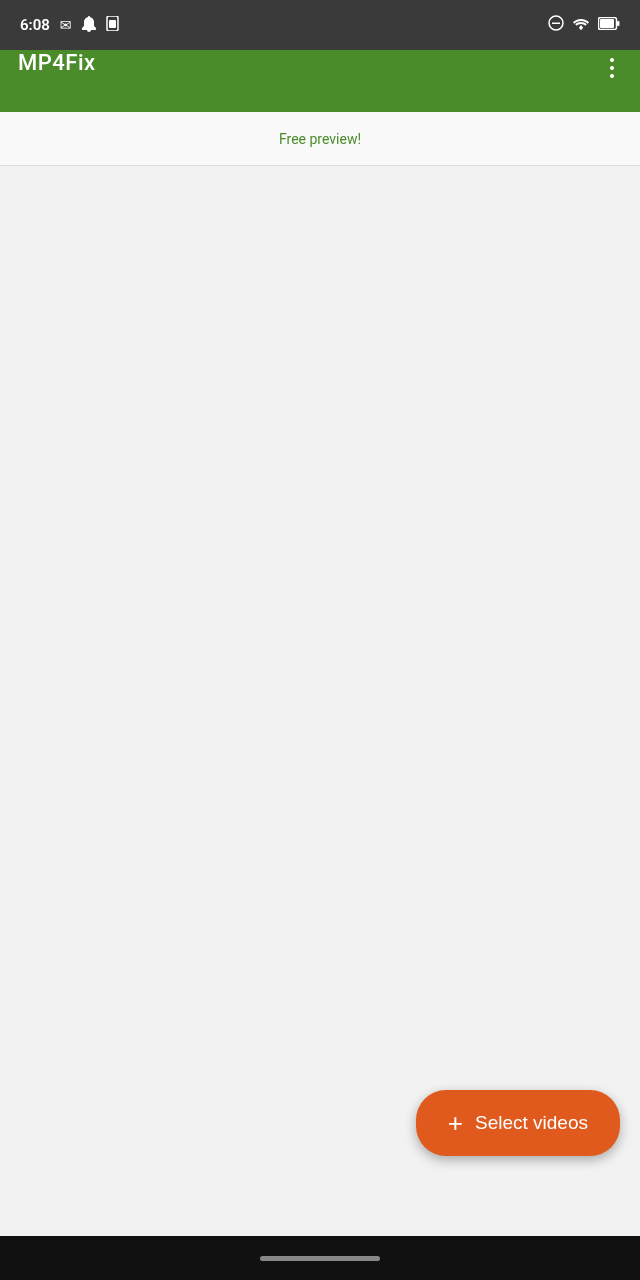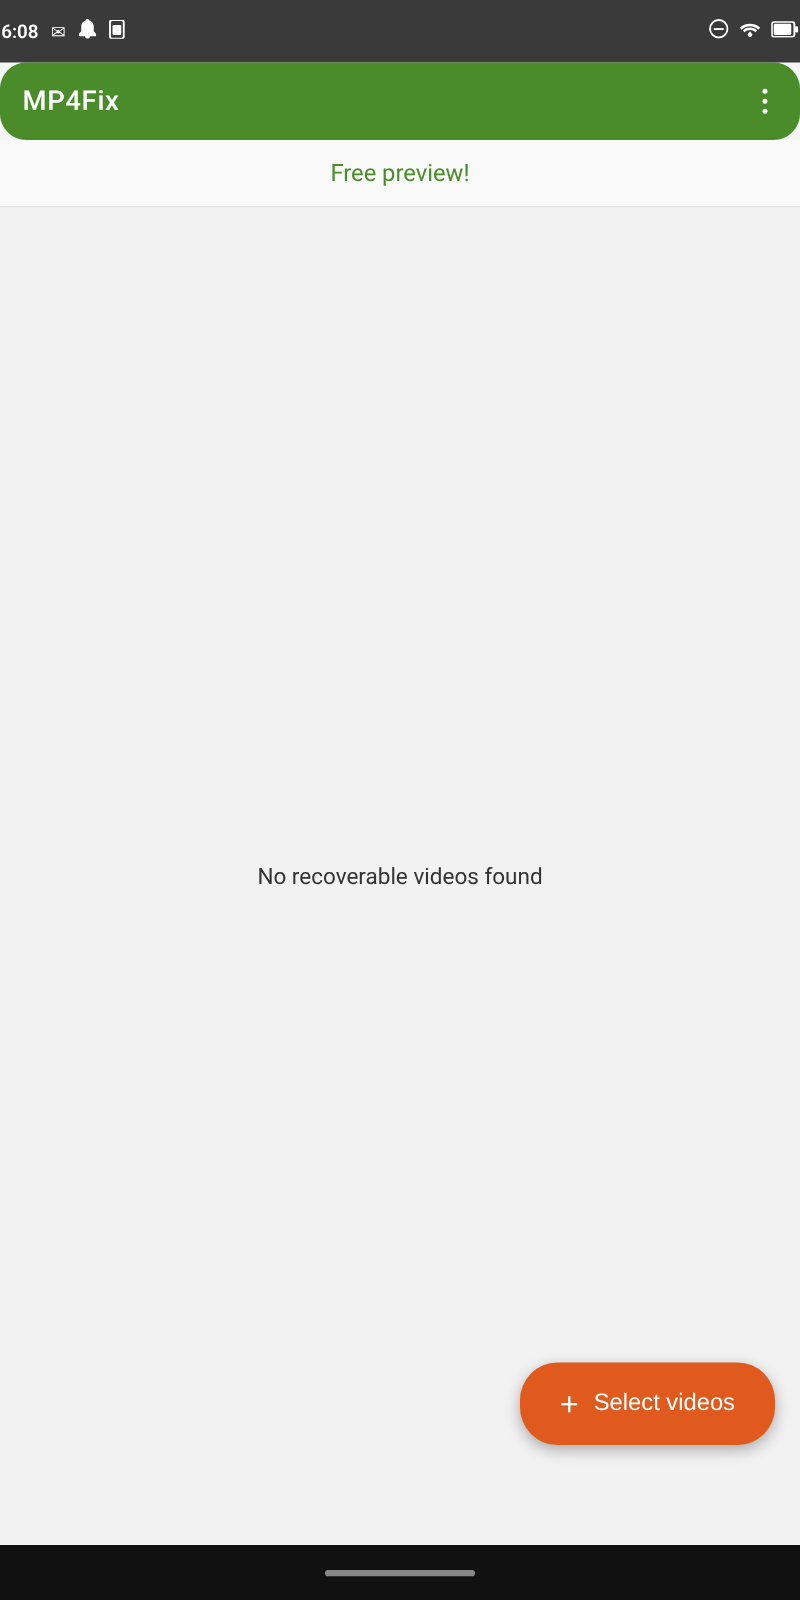--- a/index.html
+++ b/index.html
@@ -19,21 +19,21 @@
     }
 
     
     .status-bar {
       width: 100%;
       height: 50px;
       background: #3a3a3a;
       display: flex;
       align-items: center;
       justify-content: space-between;
-      padding: 0 1px;
+      padding: 0 20px;
       color: white;
       font-size: 15px;
       font-weight: 500;
     }
 
     .status-bar-left {
       display: flex;
       align-items: center;
       gap: 10px;
     }
@@ -49,24 +49,23 @@
       font-weight: 600;
       color: white;
     }
 
     
     .app-bar {
       width: 100%;
       height: 62px;
       background: #4a8c2a;
       display: flex;
-      align-items: center;
+      align-items: flex-start;
       justify-content: space-between;
       padding: 0 18px;
-      border-radius: 21px;
     }
 
     .app-title {
       font-size: 22px;
       font-weight: 500;
       color: white;
       letter-spacing: 0.5px;
     }
 
     .menu-dots {
@@ -92,21 +91,21 @@
       width: 100%;
       height: 54px;
       background: #f9f9f9;
       display: flex;
       align-items: center;
       justify-content: center;
       border-bottom: 1px solid #ddd;
     }
 
     .banner-text {
-      font-size: 19px;
+      font-size: 14px;
       color: #4a8c2a;
       font-weight: 400;
     }
 
     
     .main-content {
       width: 100%;
       height: calc(1280px - 50px - 62px - 54px - 44px);
       background: #f2f2f2;
       display: flex;
@@ -226,21 +225,20 @@
     <div class="dot"></div>
     <div class="dot"></div>
   </div>
 </div>
 
 <div class="banner">
   <span class="banner-text">Free preview!</span>
 </div>
 
 <div class="main-content">
-  <span class="empty-message">No recoverable videos found</span>
 
   <button class="fab-button">
     <span class="fab-icon">+</span>
     <span class="fab-label">Select videos</span>
   </button>
 </div>
 
 <div class="bottom-bar">
   <div class="home-indicator"></div>
 </div>

